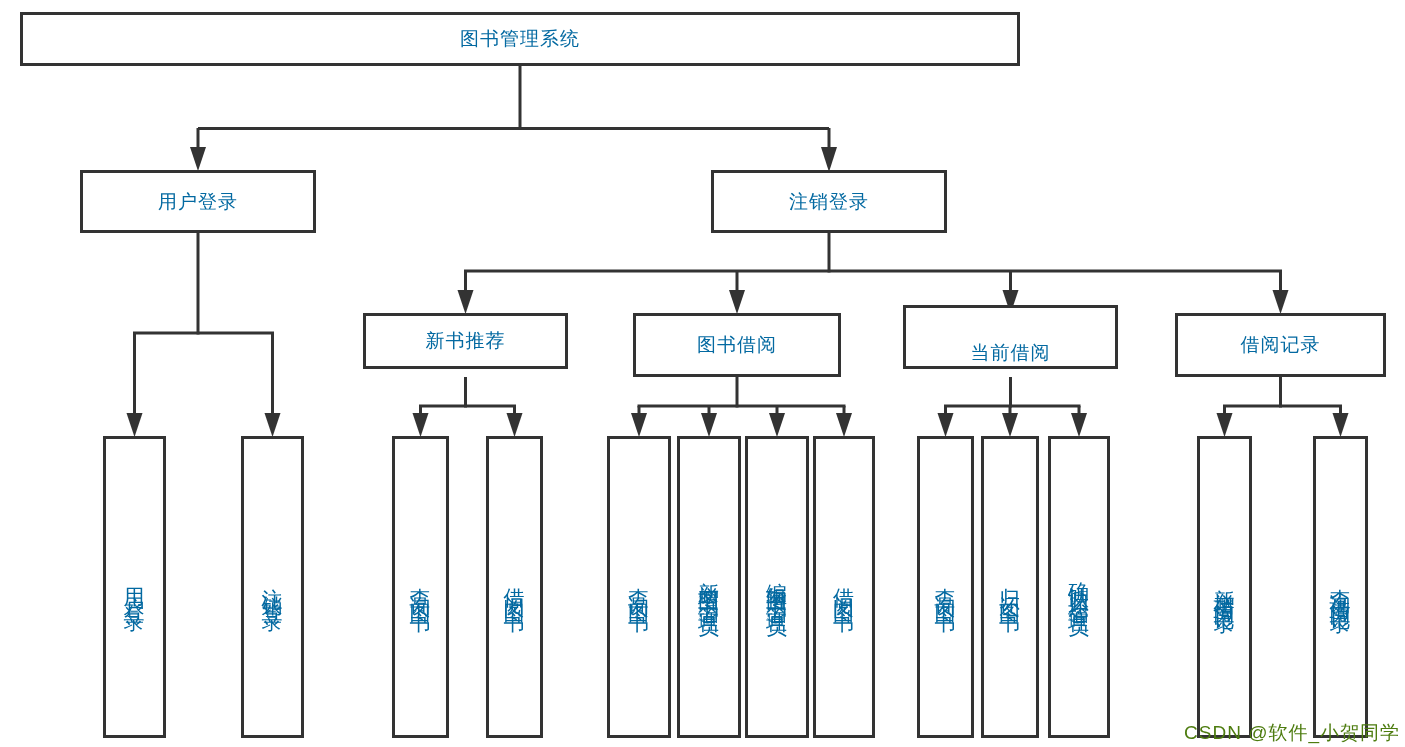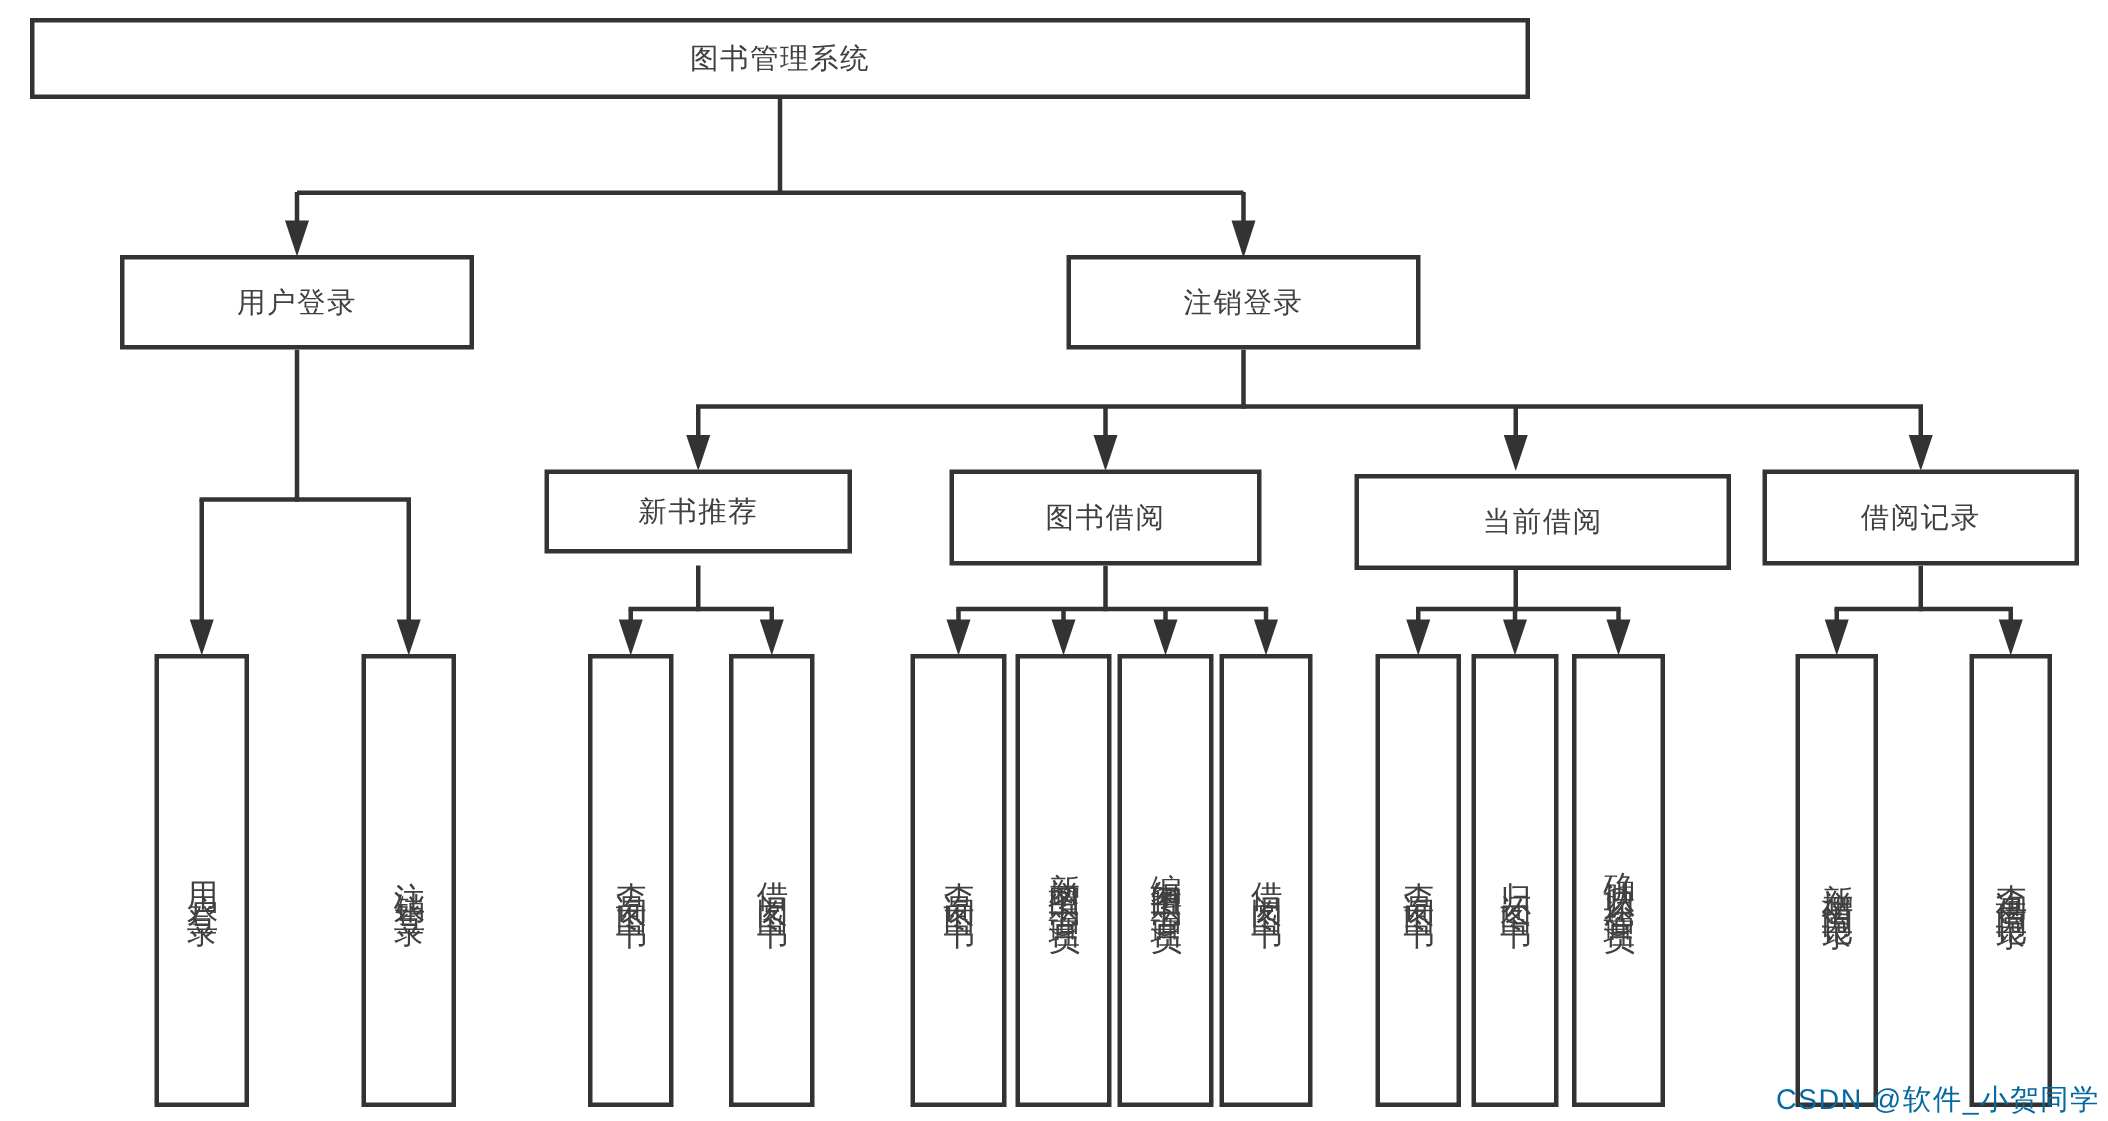--- a/index.html
+++ b/index.html
@@ -22,21 +22,21 @@
     height: 747px;
   }
   .node {
     position: absolute;
     box-sizing: border-box;
     border: 3px solid #333333;
     background: #ffffff;
     display: flex;
     align-items: center;
     justify-content: center;
-    color: #404040;
+    color: #0369a1;
   }
   .node.h span {
     font-size: 19px;
     letter-spacing: 1px;
     white-space: nowrap;
   }
   .node.v span {
     writing-mode: vertical-rl;
     text-orientation: mixed;
     font-size: 21px;
@@ -44,21 +44,21 @@
     line-height: 1;
   }
   .node.v.tight span {
     letter-spacing: 5px;
   }
   #watermark {
     position: absolute;
     right: 5px;
     bottom: 1px;
     font-size: 19px;
-    color: #0369a1;
+    color: #4d7c0f;
     letter-spacing: 1px;
     z-index: 5;
     white-space: nowrap;
   }
 </style>
 </head>
 <body>
 
 <div id="canvas">
 
@@ -145,21 +145,21 @@
   <div class="node h" style="left:711px; top:170px; width:236px; height:63px;">
     <span>注销登录</span>
   </div>
 
   <div class="node h" style="left:363px; top:313px; width:205px; height:56px;">
     <span>新书推荐</span>
   </div>
   <div class="node h" style="left:633px; top:313px; width:208px; height:64px;font-family:Liberation Mono, monospace;">
     <span>图书借阅</span>
   </div>
-  <div class="node h" style="left:903px; top:316px; width:251px; height:64px;">
+  <div class="node h" style="left:903px; top:305px; width:215px; height:64px;align-items:flex-end;">
     <span>当前借阅</span>
   </div>
   <div class="node h" style="left:1175px; top:313px; width:211px; height:64px;">
     <span>借阅记录</span>
   </div>
 
   <div class="node v" style="left:103px; top:436px; width:63px; height:302px;">
     <span>用户登录</span>
   </div>
   <div class="node v" style="left:241px; top:436px; width:63px; height:302px;">

